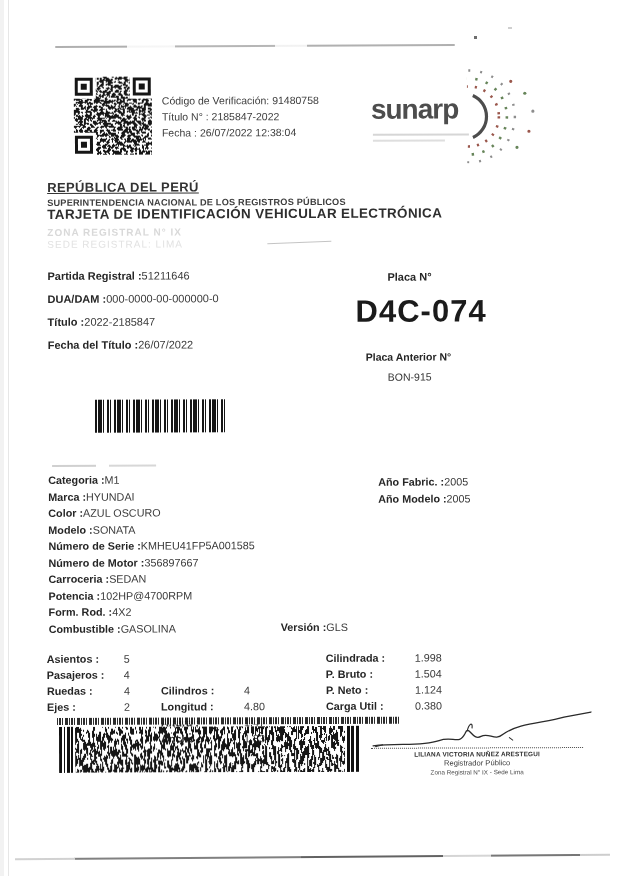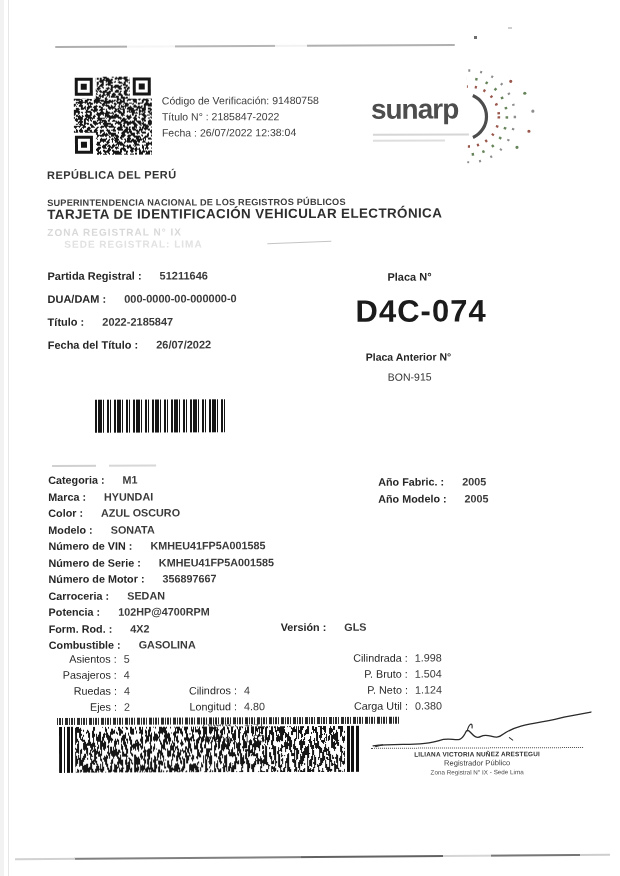--- a/index.html
+++ b/index.html
@@ -31,31 +31,31 @@
   .verif{position:absolute;left:163px;top:92px;font-size:10.5px;line-height:16px;color:#3c3c3c;}
 
   
   .logo{position:absolute;left:372px;top:82px;width:200px;height:70px;}
   .logo-text{position:absolute;left:0;top:12px;font-size:28px;font-weight:bold;letter-spacing:-1px;color:#4d4d4d;}
   .logo-swirl{position:absolute;left:96px;top:-14px;width:104px;height:96px;overflow:hidden;}
   .logo-tag1{position:absolute;left:2px;top:52px;width:96px;height:2px;background:#cfcfcf;opacity:.85;}
   .logo-tag2{position:absolute;left:2px;top:58px;width:72px;height:2px;background:#d8d8d8;opacity:.85;}
 
   
-  .hdr-country{position:absolute;left:48px;top:168px;font-size:11px;font-weight:bold;letter-spacing:.4px;color:#333;}
+  .hdr-country{position:absolute;left:48px;top:179px;font-size:13px;font-weight:bold;letter-spacing:.4px;color:#333;text-decoration:underline;}
   .hdr-inst{position:absolute;left:48px;top:197px;font-size:9.2px;font-weight:bold;letter-spacing:.2px;color:#3e3e3e;}
   .hdr-title{position:absolute;left:48px;top:206px;font-size:13.4px;font-weight:bold;letter-spacing:.4px;color:#2e2e2e;}
   .hdr-faded1{position:absolute;left:48px;top:226px;font-size:10px;font-weight:bold;letter-spacing:1px;color:#d9d9d9;}
-  .hdr-faded2{position:absolute;left:65px;top:238px;font-size:10px;font-weight:bold;letter-spacing:1px;color:#e2e2e2;text-align:right;}
+  .hdr-faded2{position:absolute;left:48px;top:238px;font-size:10px;font-weight:normal;letter-spacing:1px;color:#e2e2e2;text-align:right;}
 
   
   .reg{position:absolute;left:48px;top:269px;}
   .reg .row{height:23px;font-size:11px;white-space:nowrap;}
   .flabel{font-weight:bold;color:#262626;}
-  .fvalue{color:#3a3a3a;margin-left:18px;font-weight:bold;}
+  .fvalue{color:#3a3a3a;margin-left:0;}
 
   .plate-label{position:absolute;left:388px;top:271px;font-size:11px;font-weight:bold;color:#262626;}
   .plate-number{position:absolute;left:356px;top:294px;font-size:31px;font-weight:bold;letter-spacing:1px;color:#1b1b1b;}
   .plate-prev-label{position:absolute;left:366px;top:351px;font-size:10.5px;font-weight:bold;color:#262626;}
   .plate-prev-number{position:absolute;left:388px;top:371px;font-size:10.5px;color:#333;}
 
   
   .barcode-1d{position:absolute;left:95px;top:399px;width:132px;height:33px;
     background:repeating-linear-gradient(90deg,#161616 0 2px,#fff 2px 3px,#161616 3px 7px,#fff 7px 8px,#161616 8px 9px,#fff 9px 12px,#161616 12px 14px,#fff 14px 15px,#161616 15px 16px,#fff 16px 19px);}
   .barcode-strip{position:absolute;left:56px;top:717px;width:344px;height:7px;opacity:.92;
@@ -73,21 +73,21 @@
     background:linear-gradient(90deg,#c4c4c4 0 42%,transparent 42% 55%,#cdcdcd 55% 100%);}
   .veh{position:absolute;left:48px;top:473px;}
   .veh .row{height:16.5px;font-size:10.8px;white-space:nowrap;}
   .veh-right{position:absolute;left:378px;top:476px;}
   .veh-right .row{height:16.5px;font-size:10.8px;white-space:nowrap;}
   .version{position:absolute;left:280px;top:621px;font-size:10.8px;white-space:nowrap;}
 
   
   .specs-col{position:absolute;top:652px;}
   .specs-col .srow{display:flex;height:15.9px;font-size:10.8px;align-items:flex-start;}
-  .slabel{font-weight:normal;color:#262626;text-align:right;}
+  .slabel{font-weight:bold;color:#262626;text-align:left;}
   .svalue{margin-left:7px;color:#3a3a3a;}
   .col1{left:46px;} .col1 .slabel{width:70px;}
   .col2{left:160px;margin-top:32px;} .col2 .slabel{width:76px;}
   .col3{left:325px;} .col3 .slabel{width:82px;}
 
   
   .sig-stroke{position:absolute;left:368px;top:708px;}
   .sig-dotted{position:absolute;left:370px;top:748px;width:212px;border-top:1px dotted #4a4a4a;}
   .sig-name{position:absolute;left:364px;top:751px;width:224px;text-align:center;font-size:6.4px;font-weight:bold;color:#2f2f2f;letter-spacing:.2px;}
   .sig-role{position:absolute;left:364px;top:759px;width:224px;text-align:center;font-size:7.6px;color:#3a3a3a;}
@@ -209,21 +209,20 @@
 
     <div class="barcode-1d"></div>
 
     <div class="sec-underline"></div>
 
     <div class="veh">
       <div class="row"><span class="flabel">Categoria :</span><span class="fvalue">M1</span></div>
       <div class="row"><span class="flabel">Marca :</span><span class="fvalue">HYUNDAI</span></div>
       <div class="row"><span class="flabel">Color :</span><span class="fvalue">AZUL OSCURO</span></div>
       <div class="row"><span class="flabel">Modelo :</span><span class="fvalue">SONATA</span></div>
-      <div class="row"><span class="flabel">Número de VIN :</span><span class="fvalue">KMHEU41FP5A001585</span></div>
       <div class="row"><span class="flabel">Número de Serie :</span><span class="fvalue">KMHEU41FP5A001585</span></div>
       <div class="row"><span class="flabel">Número de Motor :</span><span class="fvalue">356897667</span></div>
       <div class="row"><span class="flabel">Carroceria :</span><span class="fvalue">SEDAN</span></div>
       <div class="row"><span class="flabel">Potencia :</span><span class="fvalue">102HP@4700RPM</span></div>
       <div class="row"><span class="flabel">Form. Rod. :</span><span class="fvalue">4X2</span></div>
       <div class="row"><span class="flabel">Combustible :</span><span class="fvalue">GASOLINA</span></div>
     </div>
 
     <div class="version">
       <span class="flabel">Versión :</span><span class="fvalue">GLS</span>

